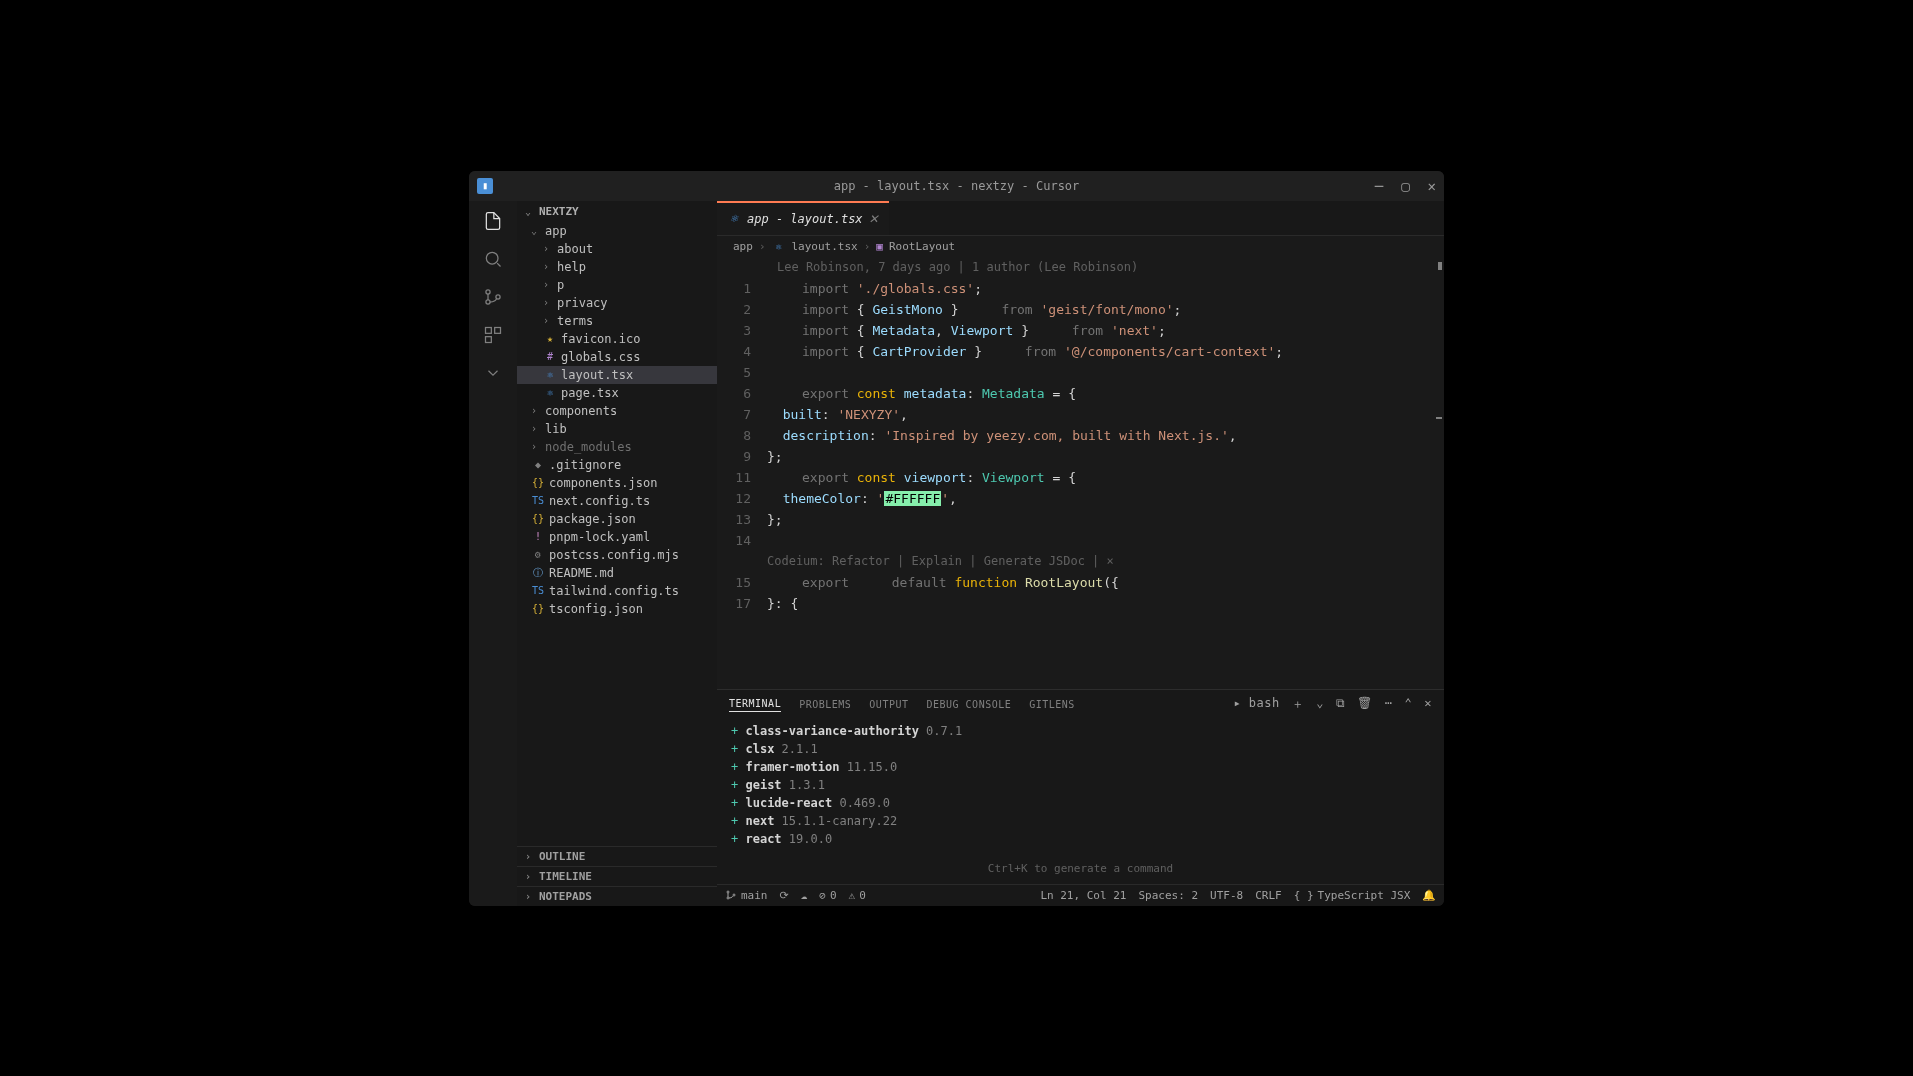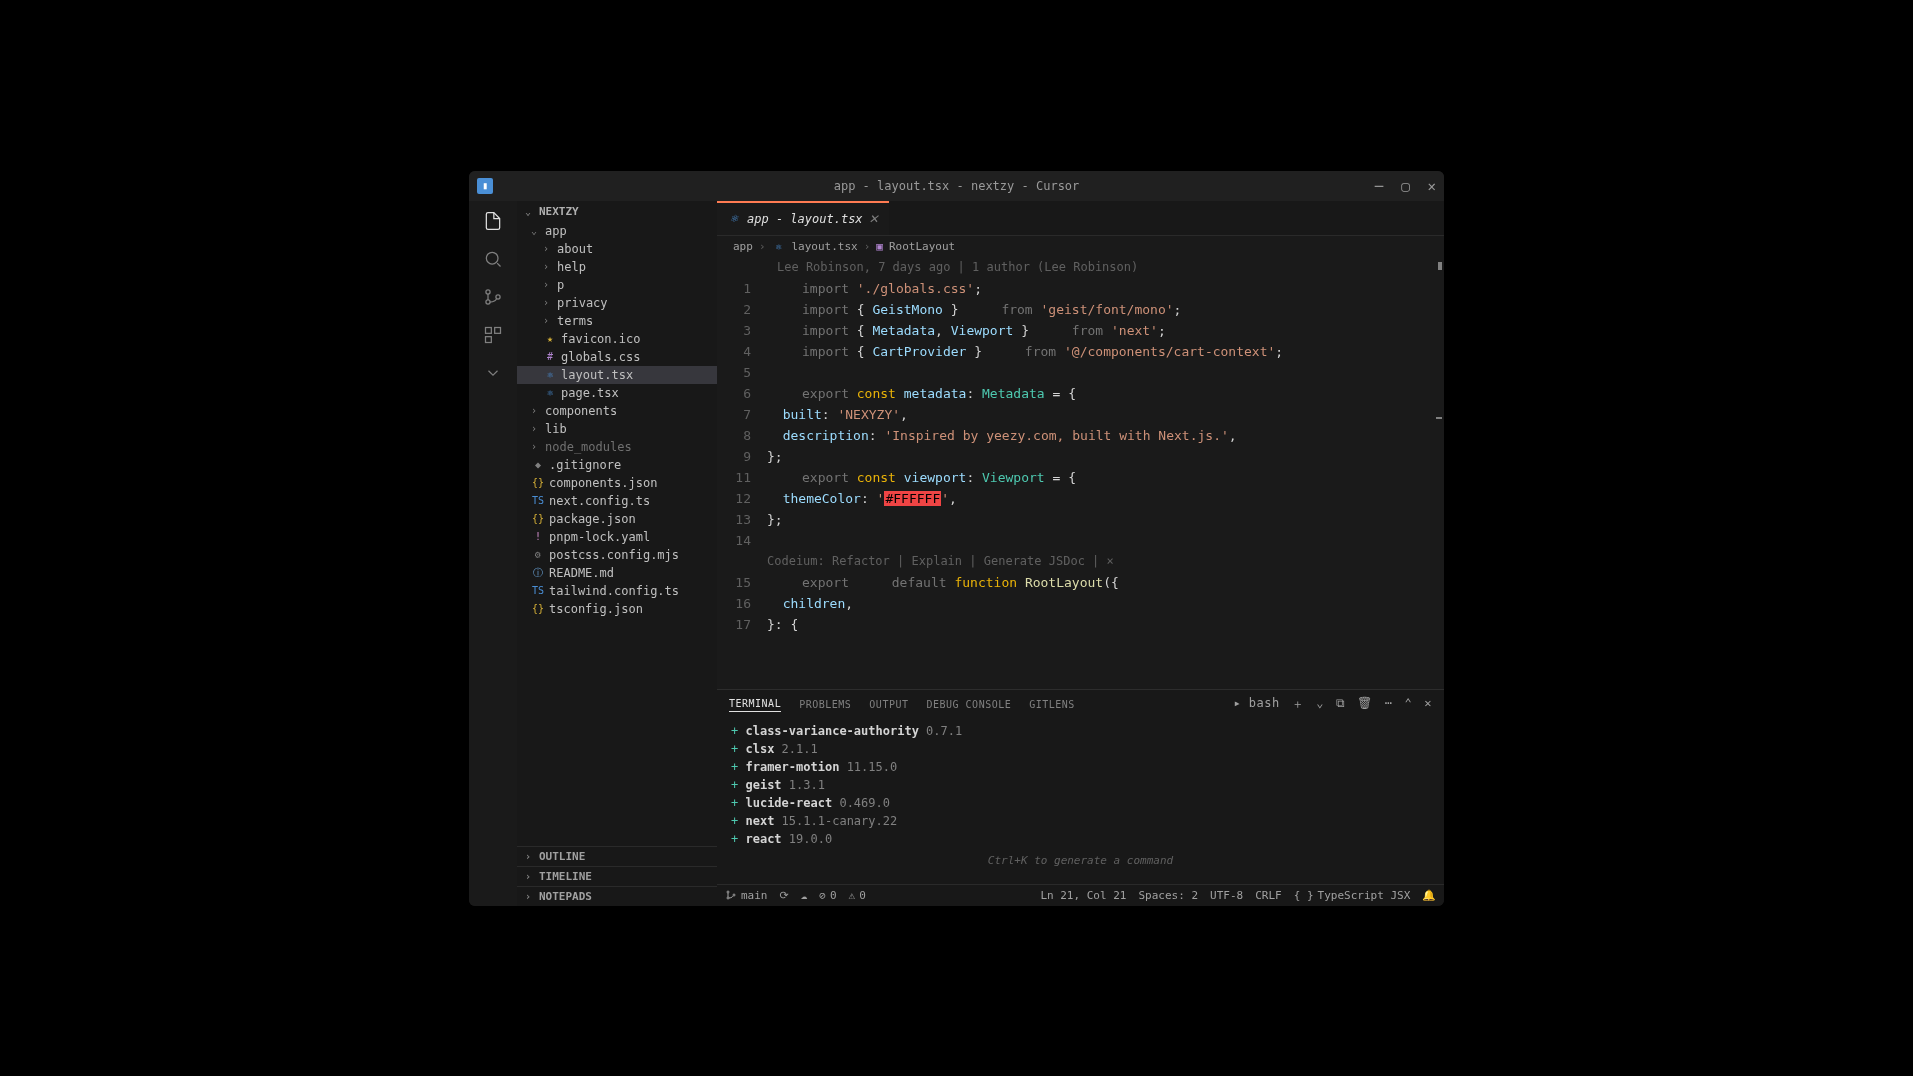--- a/index.html
+++ b/index.html
@@ -192,21 +192,21 @@
   white-space: pre;
   color: #d4d4d4;
 }
 .tk-keyword { color: #737373; margin-left: 35px; }
 .tk-keyword2 { color: #eab308; }
 .tk-string { color: #ce9178; }
 .tk-type { color: #4ec9b0; }
 .tk-ident { color: #9cdcfe; }
 .tk-func { color: #dcdcaa; }
 .tk-punc { color: #d4d4d4; }
-.tk-hl { background: #ef4444; color: #000; padding: 0 1px; }
+.tk-hl { background: #86efac; color: #000; padding: 0 1px; }
 .codelens {
   color: #606060;
   font-size: 12px;
 }
 .panel {
   height: 195px;
   background: #181818;
   border-top: 1px solid #2d2d2d;
   display: flex;
   flex-direction: column;
@@ -241,26 +241,25 @@
   line-height: 18px;
   overflow: hidden;
   position: relative;
 }
 .term-line { white-space: pre; }
 .term-plus { color: #4ec9b0; }
 .term-pkg { color: #d4d4d4; font-weight: bold; }
 .term-ver { color: #808080; }
 .term-hint {
   position: absolute;
-  bottom: 14px;
+  bottom: 6px;
   left: 50%;
   transform: translateX(-50%);
   color: #606060;
   font-size: 11px;
-  font-style: italic;
 }
 .statusbar {
   height: 22px;
   background: #181818;
   border-top: 1px solid #2a2a2a;
   display: flex;
   align-items: center;
   padding: 0 8px;
   font-size: 11px;
   color: #a0a0a0;
@@ -506,24 +505,20 @@
             <span class="lineno">14</span>
             <span class="code"></span>
           </div>
         <div class="code-line">
             <span class="lineno"></span>
             <span class="code codelens">Codeium: Refactor | Explain | Generate JSDoc | ×</span>
           </div>
         <div class="code-line">
             <span class="lineno">15</span>
             <span class="code"><span class="tk-keyword">export</span> <span class="tk-keyword">default</span> <span class="tk-keyword2">function</span> <span class="tk-func">RootLayout</span><span class="tk-punc">({</span></span>
-          </div>
-        <div class="code-line">
-            <span class="lineno">16</span>
-            <span class="code">  <span class="tk-ident">children</span><span class="tk-punc">,</span></span>
           </div>
         <div class="code-line">
             <span class="lineno">17</span>
             <span class="code"><span class="tk-punc">}: {</span></span>
           </div>
       </div>
 
       <div class="panel">
         <div class="panel-tabs">
           <span class="panel-tab active">TERMINAL</span>

